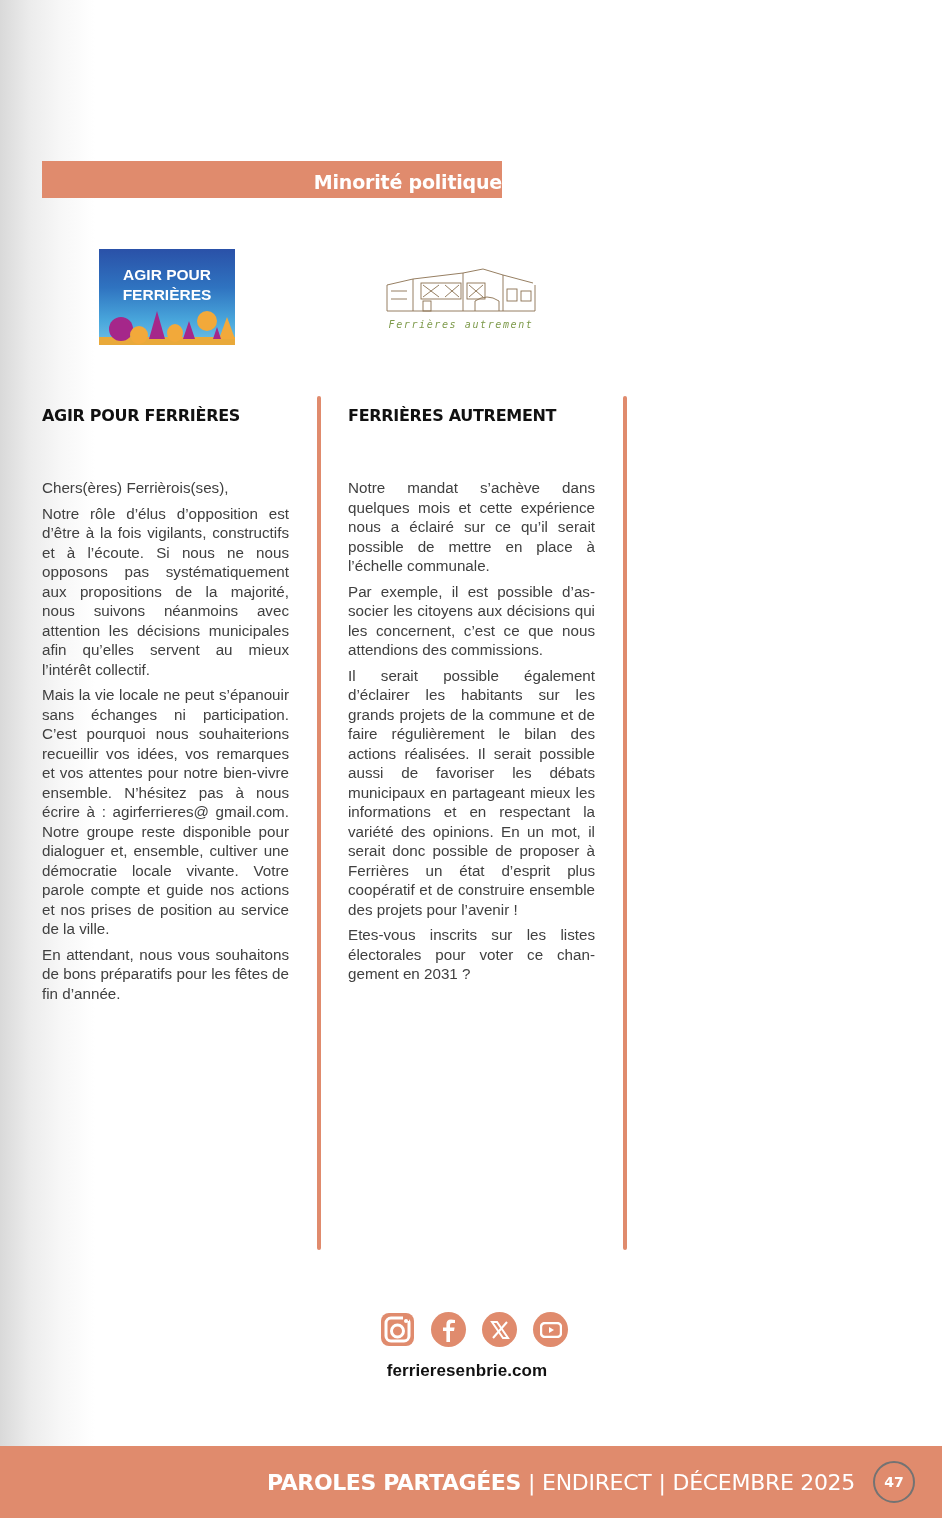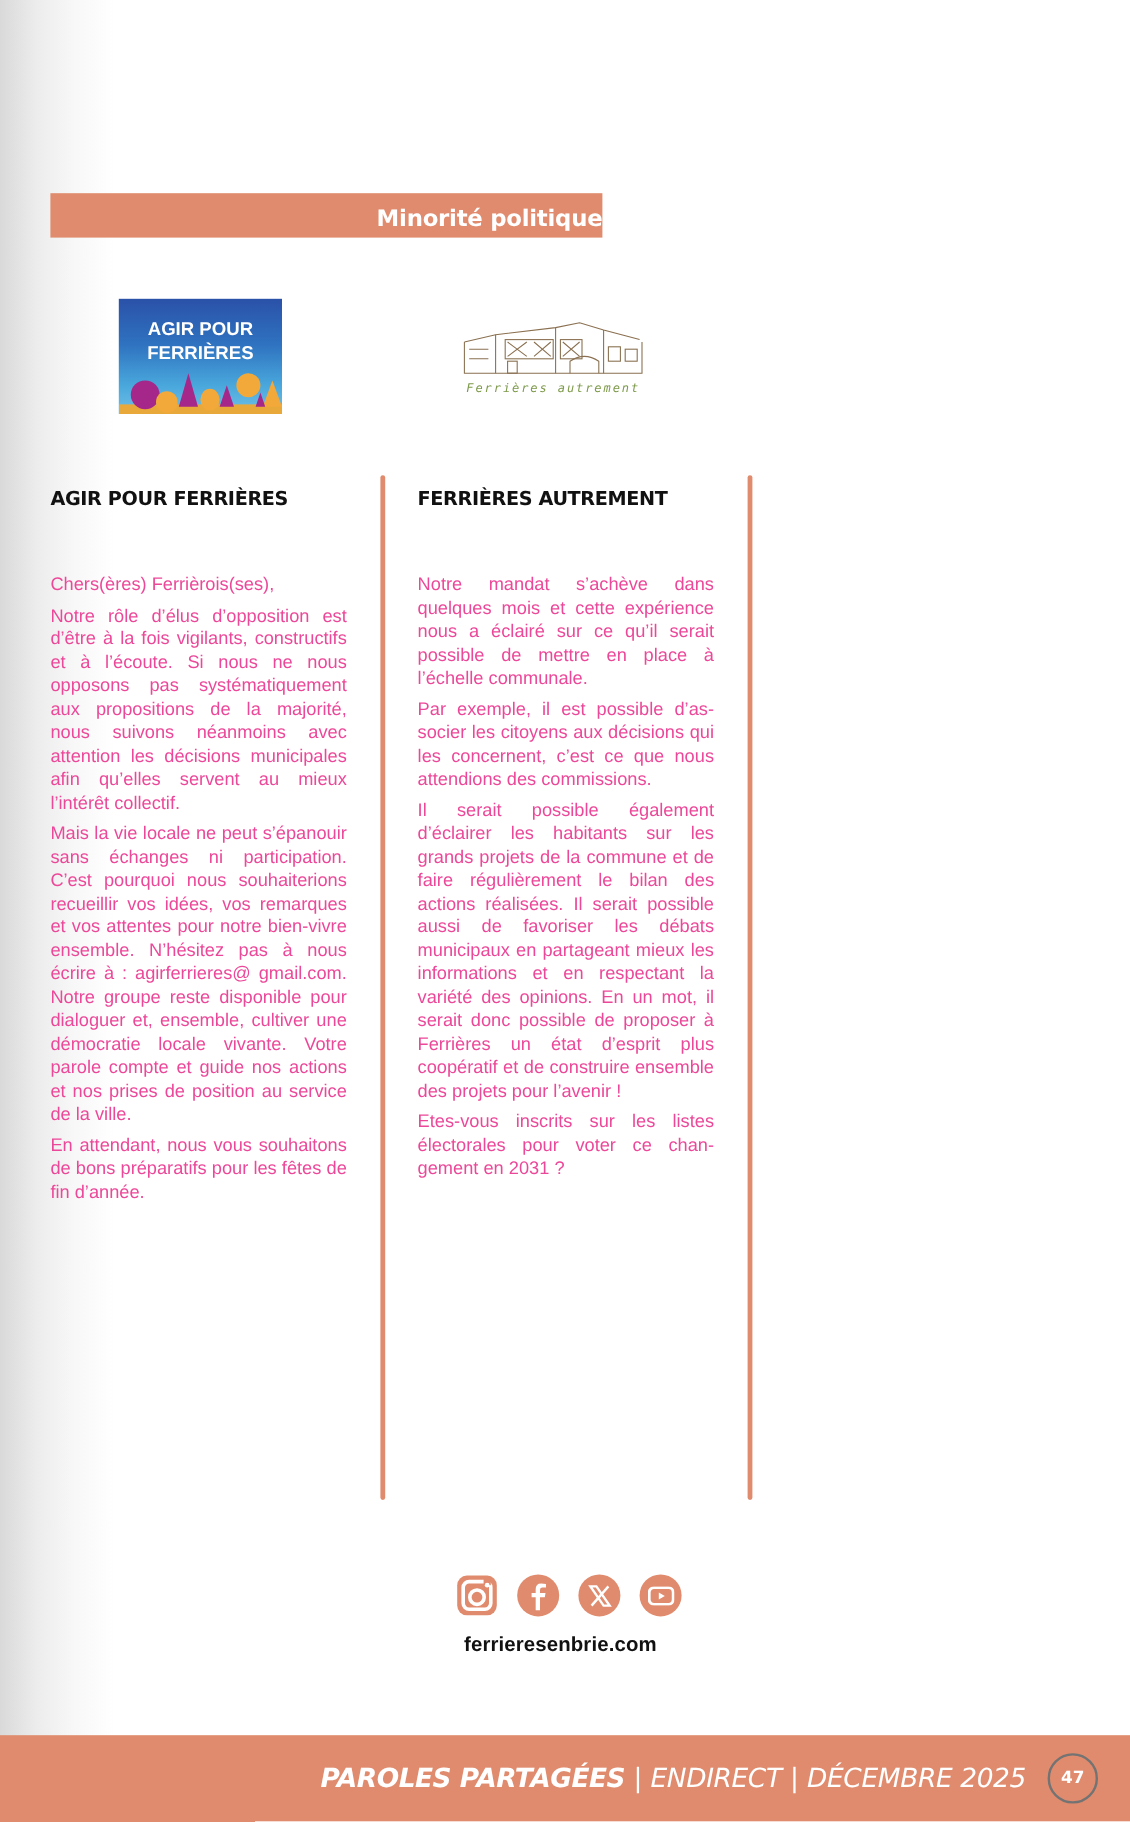--- a/index.html
+++ b/index.html
@@ -42,21 +42,21 @@
   .divider.d1 { left: 317px; top: 396px; height: 854px; }
   .divider.d2 { left: 623px; top: 396px; height: 854px; }
   .col { position: absolute; width: 247px; }
   .col.c1 { left: 42px; top: 406px; }
   .col.c2 { left: 348px; top: 406px; }
   .col h2 {
     font-family: "DejaVu Sans", sans-serif; font-weight: bold; font-size: 16px;
     letter-spacing: -0.3px; color: #111; height: 72px;
   }
   .col p {
-    font-size: 15.2px; line-height: 19.5px; text-align: justify; color: #ec4899;
+    font-size: 15.2px; line-height: 19.5px; text-align: justify; color: #404040;
     margin-bottom: 6px; hyphens: manual;
   }
   .col p.greeting { text-align: left; }
   .social { position: absolute; left: 380px; top: 1312px; width: 190px; height: 36px; display: flex; gap: 16px; }
   .social .icon {
     width: 35px; height: 35px; border-radius: 50%; background: #e08b6d;
     display: flex; align-items: center; justify-content: center;
   }
   .social .icon.square { border-radius: 8px; background: transparent; }
   .website {
@@ -64,21 +64,20 @@
     font-family: Liberation Sans, sans-serif; font-weight: bold; font-size: 17px; color: #111;
     letter-spacing: 0.1px;
   }
   .footer {
     position: absolute; left: 0; top: 1446px; width: 942px; height: 72px;
     background: #e08b6d;
   }
   .footer .footer-text {
     position: absolute; right: 87px; top: 24px; color: #fff; font-size: 22px; white-space: nowrap;
     font-family: "DejaVu Sans", sans-serif;
-    font-style: italic;
   }
   .footer .footer-text .bold { font-weight: bold; letter-spacing: -0.4px; }
   .footer .footer-text .light { font-weight: normal; letter-spacing: -0.3px; }
   .page-num {
     position: absolute; left: 873px; top: 15px; width: 42px; height: 42px; border-radius: 50%;
     border: 2px solid #737373; color: #fff; font-weight: bold; font-size: 14px;
     display: flex; align-items: center; justify-content: center;
     font-family: "DejaVu Sans", sans-serif;
   }
 </style>

